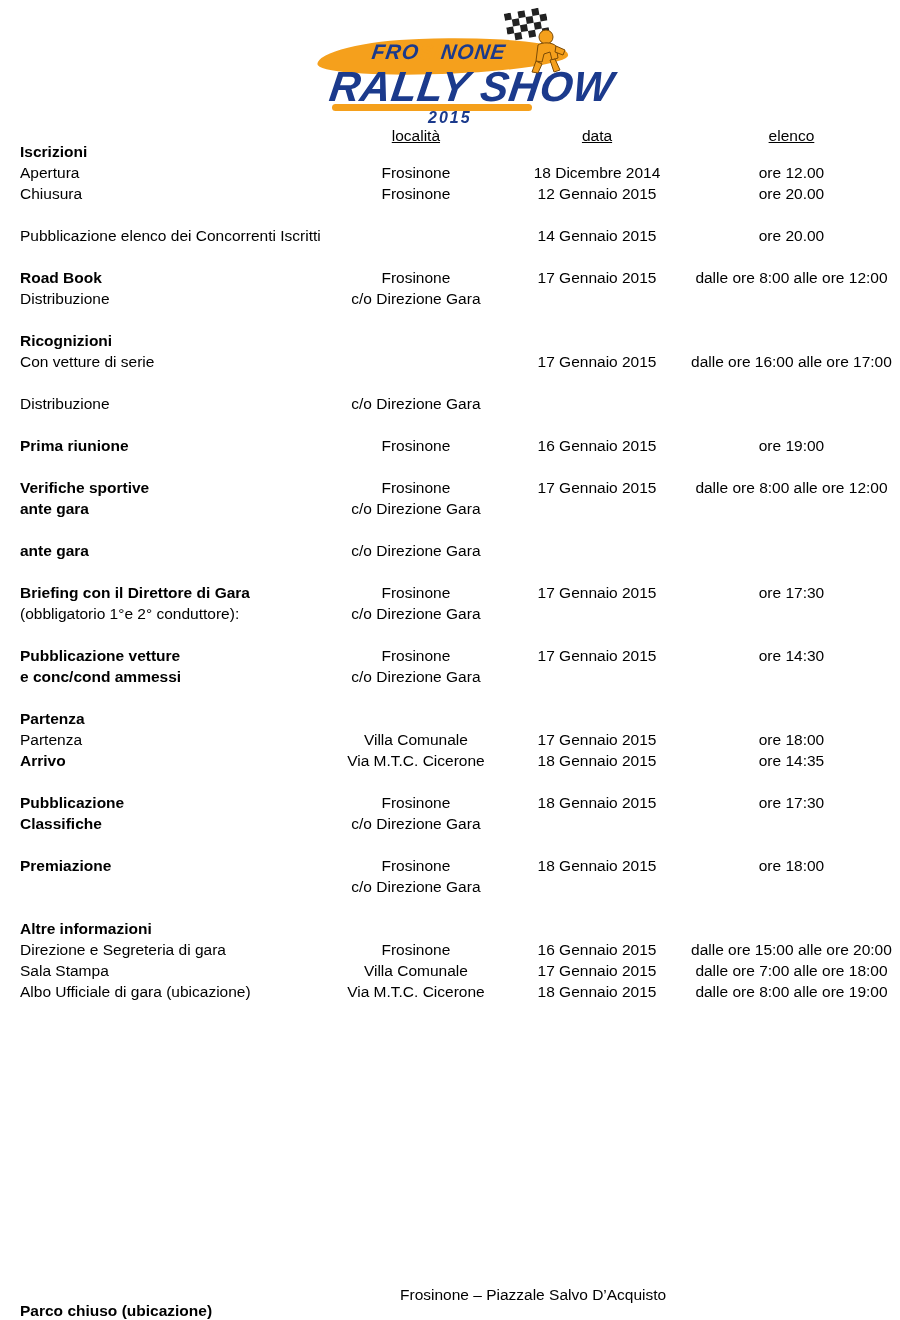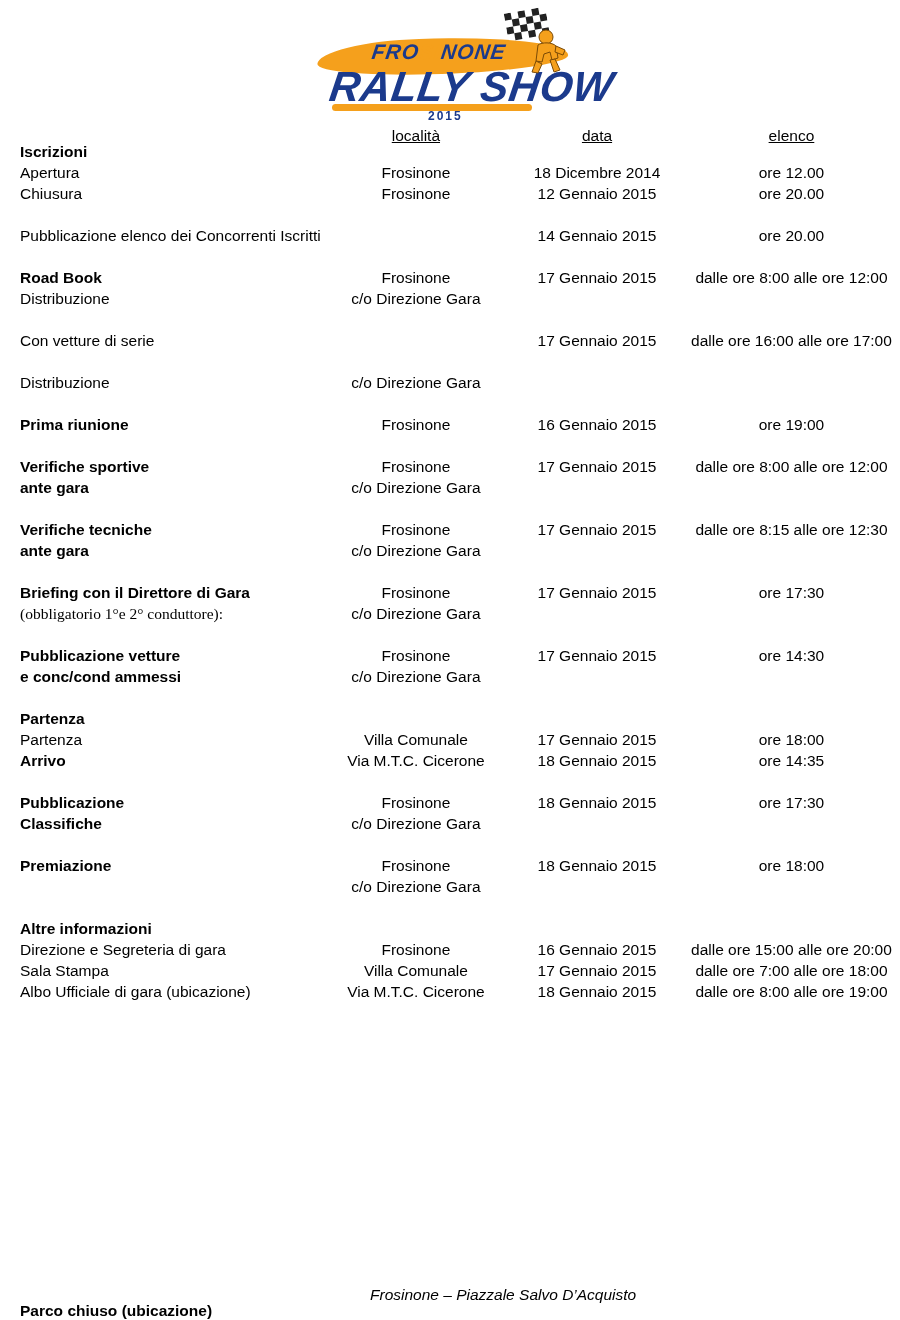--- a/index.html
+++ b/index.html
@@ -73,24 +73,25 @@
     font-style: italic;
     letter-spacing: 0.5px;
     color: #1B3A8C;
     transform: skewX(-8deg);
     white-space: nowrap;
   }
   .logo-year {
     position: absolute;
     left: 118px;
     top: 101px;
-    font-size: 12px;
+    font-size: 16px;
     font-weight: bold;
     letter-spacing: 2px;
     color: #1B3A8C;
+    font-style: italic;
   }
   .logo-flag {
     position: absolute;
     left: 196px;
     top: 2px;
     width: 42px;
     height: 30px;
     transform: rotate(-10deg);
   }
   .logo-runner {
@@ -135,21 +136,21 @@
   .bold { font-weight: bold; }
 
   .foot {
     position: absolute;
     left: 0;
     top: 1286px;
     width: 900px;
     font-size: 15.5px;
   }
   .foot .fl { position: absolute; left: 20px; top: 16px; font-weight: bold; }
-  .foot .fr { position: absolute; left: 370px; top: 0; font-style: italic; }
+  .foot .fr { position: absolute; left: 400px; top: 0; }
 </style>
 </head>
 <body>
 
 <div class="logo-wrap">
   <div class="logo-inner">
     <div class="logo-swoosh"></div>
     <div class="logo-swoosh2"></div>
 
     <div class="logo-frosinone"><span>FRO</span><span class="hl">SI</span><span>NONE</span></div>
@@ -234,20 +235,26 @@
         <tr class="row">
           <td class="c-label">Distribuzione</td>
           <td class="c-loc">c/o Direzione Gara</td>
           <td class="c-date"></td>
           <td class="c-time"></td>
         </tr>
         <tr class="gap">
           <td colspan="4">&nbsp;</td>
         </tr>
         <tr class="row">
+          <td class="c-label bold">Ricognizioni</td>
+          <td class="c-loc"></td>
+          <td class="c-date"></td>
+          <td class="c-time"></td>
+        </tr>
+        <tr class="row">
           <td class="c-label">Con vetture di serie</td>
           <td class="c-loc"></td>
           <td class="c-date">17 Gennaio 2015</td>
           <td class="c-time">dalle ore 16:00 alle ore 17:00</td>
         </tr>
         <tr class="gap">
           <td colspan="4">&nbsp;</td>
         </tr>
         <tr class="row">
           <td class="c-label">Distribuzione</td>
@@ -276,42 +283,36 @@
         <tr class="row">
           <td class="c-label bold">ante gara</td>
           <td class="c-loc">c/o Direzione Gara</td>
           <td class="c-date"></td>
           <td class="c-time"></td>
         </tr>
         <tr class="gap">
           <td colspan="4">&nbsp;</td>
         </tr>
         <tr class="row">
-          <td class="c-label bold">Verifiche tecniche</td>
-          <td class="c-loc">Frosinone</td>
-          <td class="c-date">17 Gennaio 2015</td>
-          <td class="c-time">dalle ore 8:15 alle ore 12:30</td>
-        </tr>
-        <tr class="row">
           <td class="c-label bold">ante gara</td>
           <td class="c-loc">c/o Direzione Gara</td>
           <td class="c-date"></td>
           <td class="c-time"></td>
         </tr>
         <tr class="gap">
           <td colspan="4">&nbsp;</td>
         </tr>
         <tr class="row">
           <td class="c-label bold" style="overflow: visible;">Briefing con il Direttore di Gara</td>
           <td class="c-loc">Frosinone</td>
           <td class="c-date">17 Gennaio 2015</td>
           <td class="c-time">ore 17:30</td>
         </tr>
         <tr class="row">
-          <td class="c-label" style="overflow: visible; font-family: Liberation Serif, serif;">(obbligatorio 1°e 2° conduttore):</td>
+          <td class="c-label" style="overflow: visible;">(obbligatorio 1°e 2° conduttore):</td>
           <td class="c-loc">c/o Direzione Gara</td>
           <td class="c-date"></td>
           <td class="c-time"></td>
         </tr>
         <tr class="gap">
           <td colspan="4">&nbsp;</td>
         </tr>
         <tr class="row">
           <td class="c-label bold">Pubblicazione vetture</td>
           <td class="c-loc">Frosinone</td>

